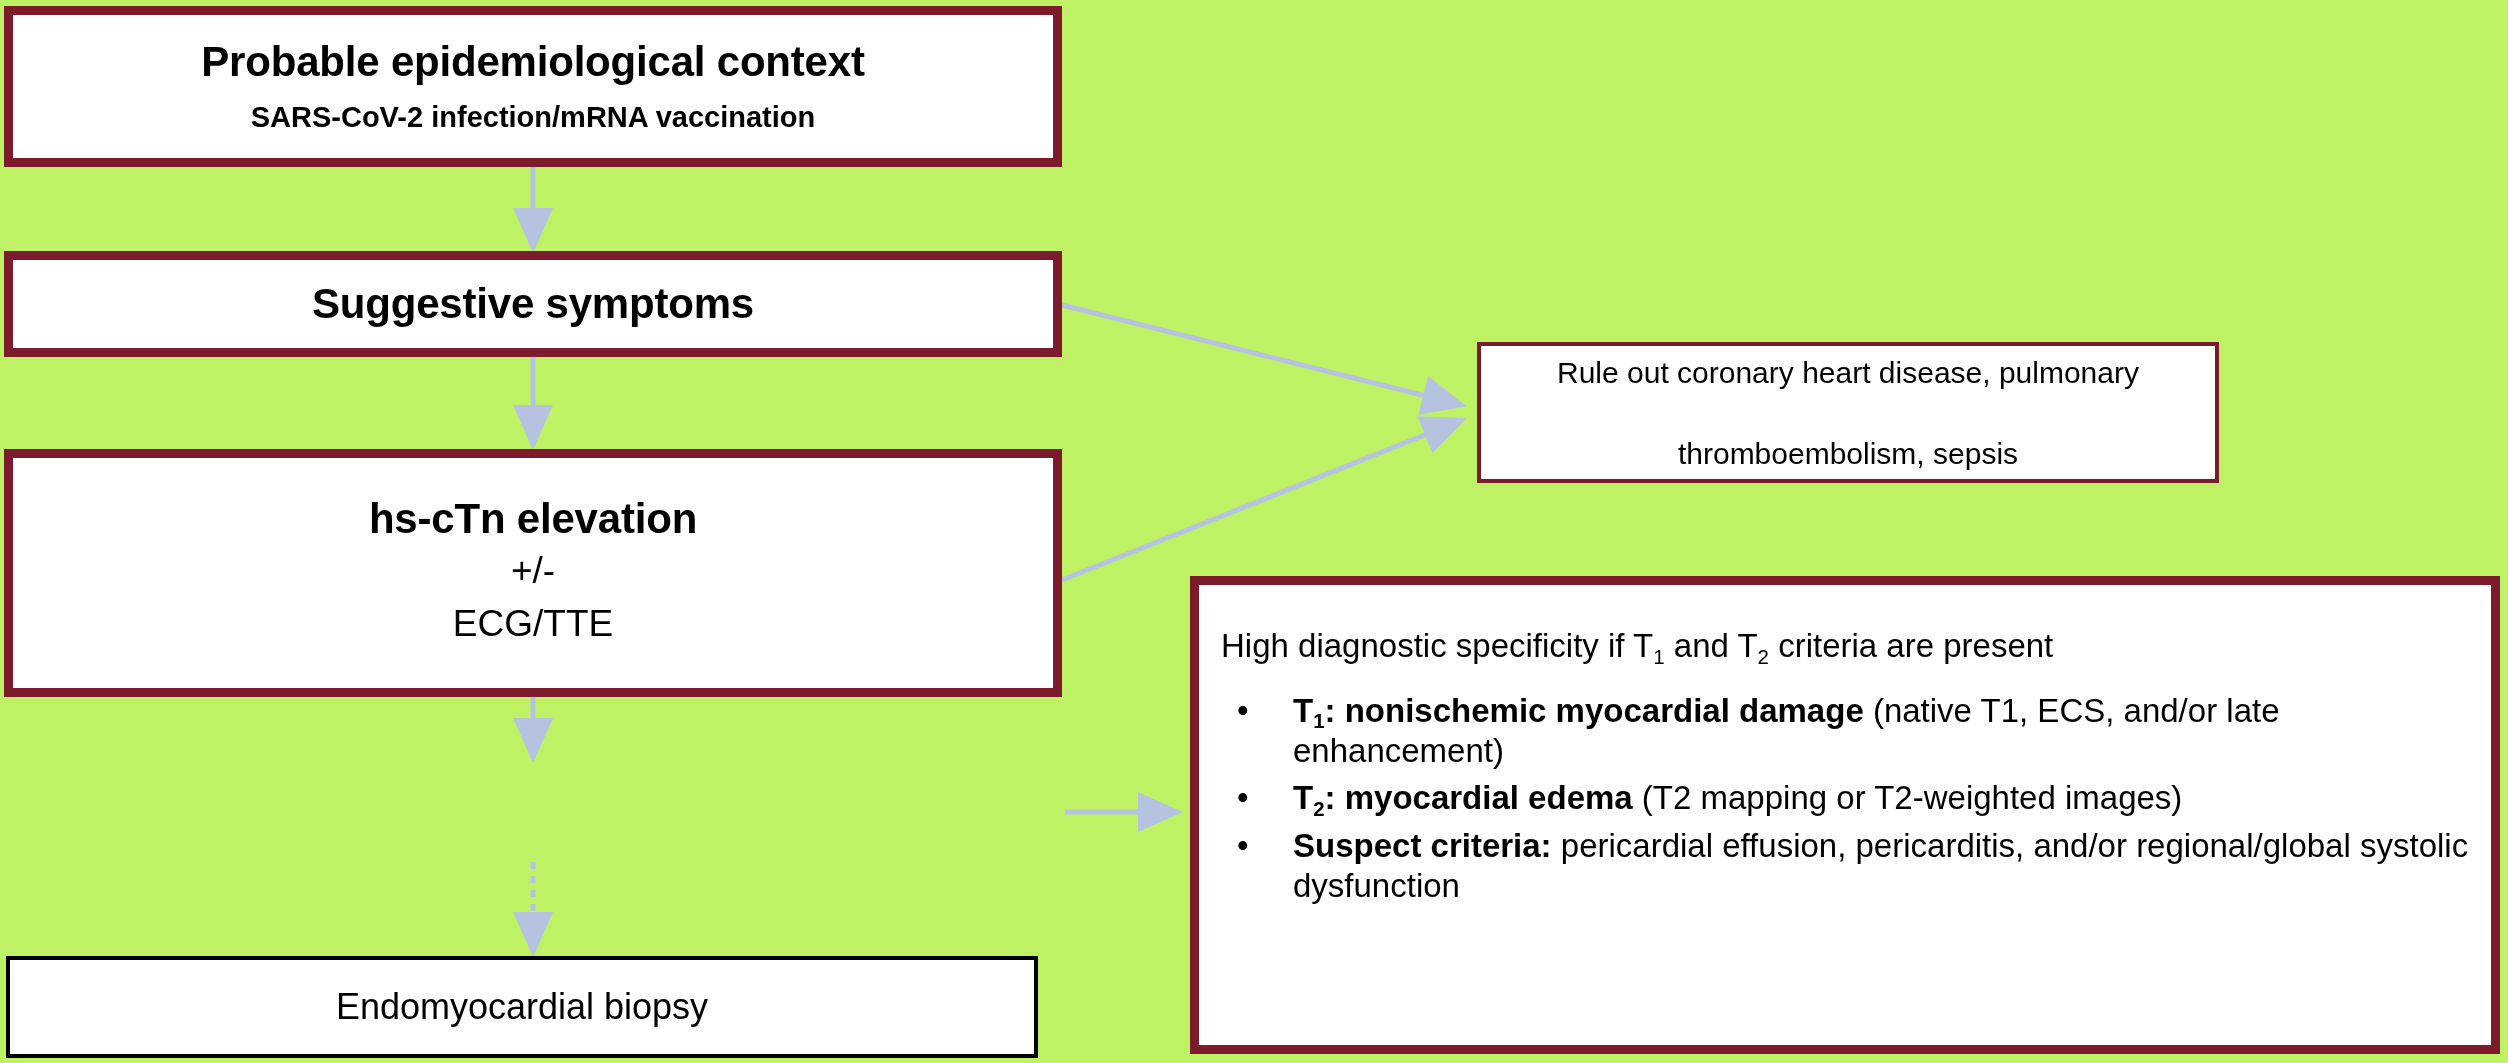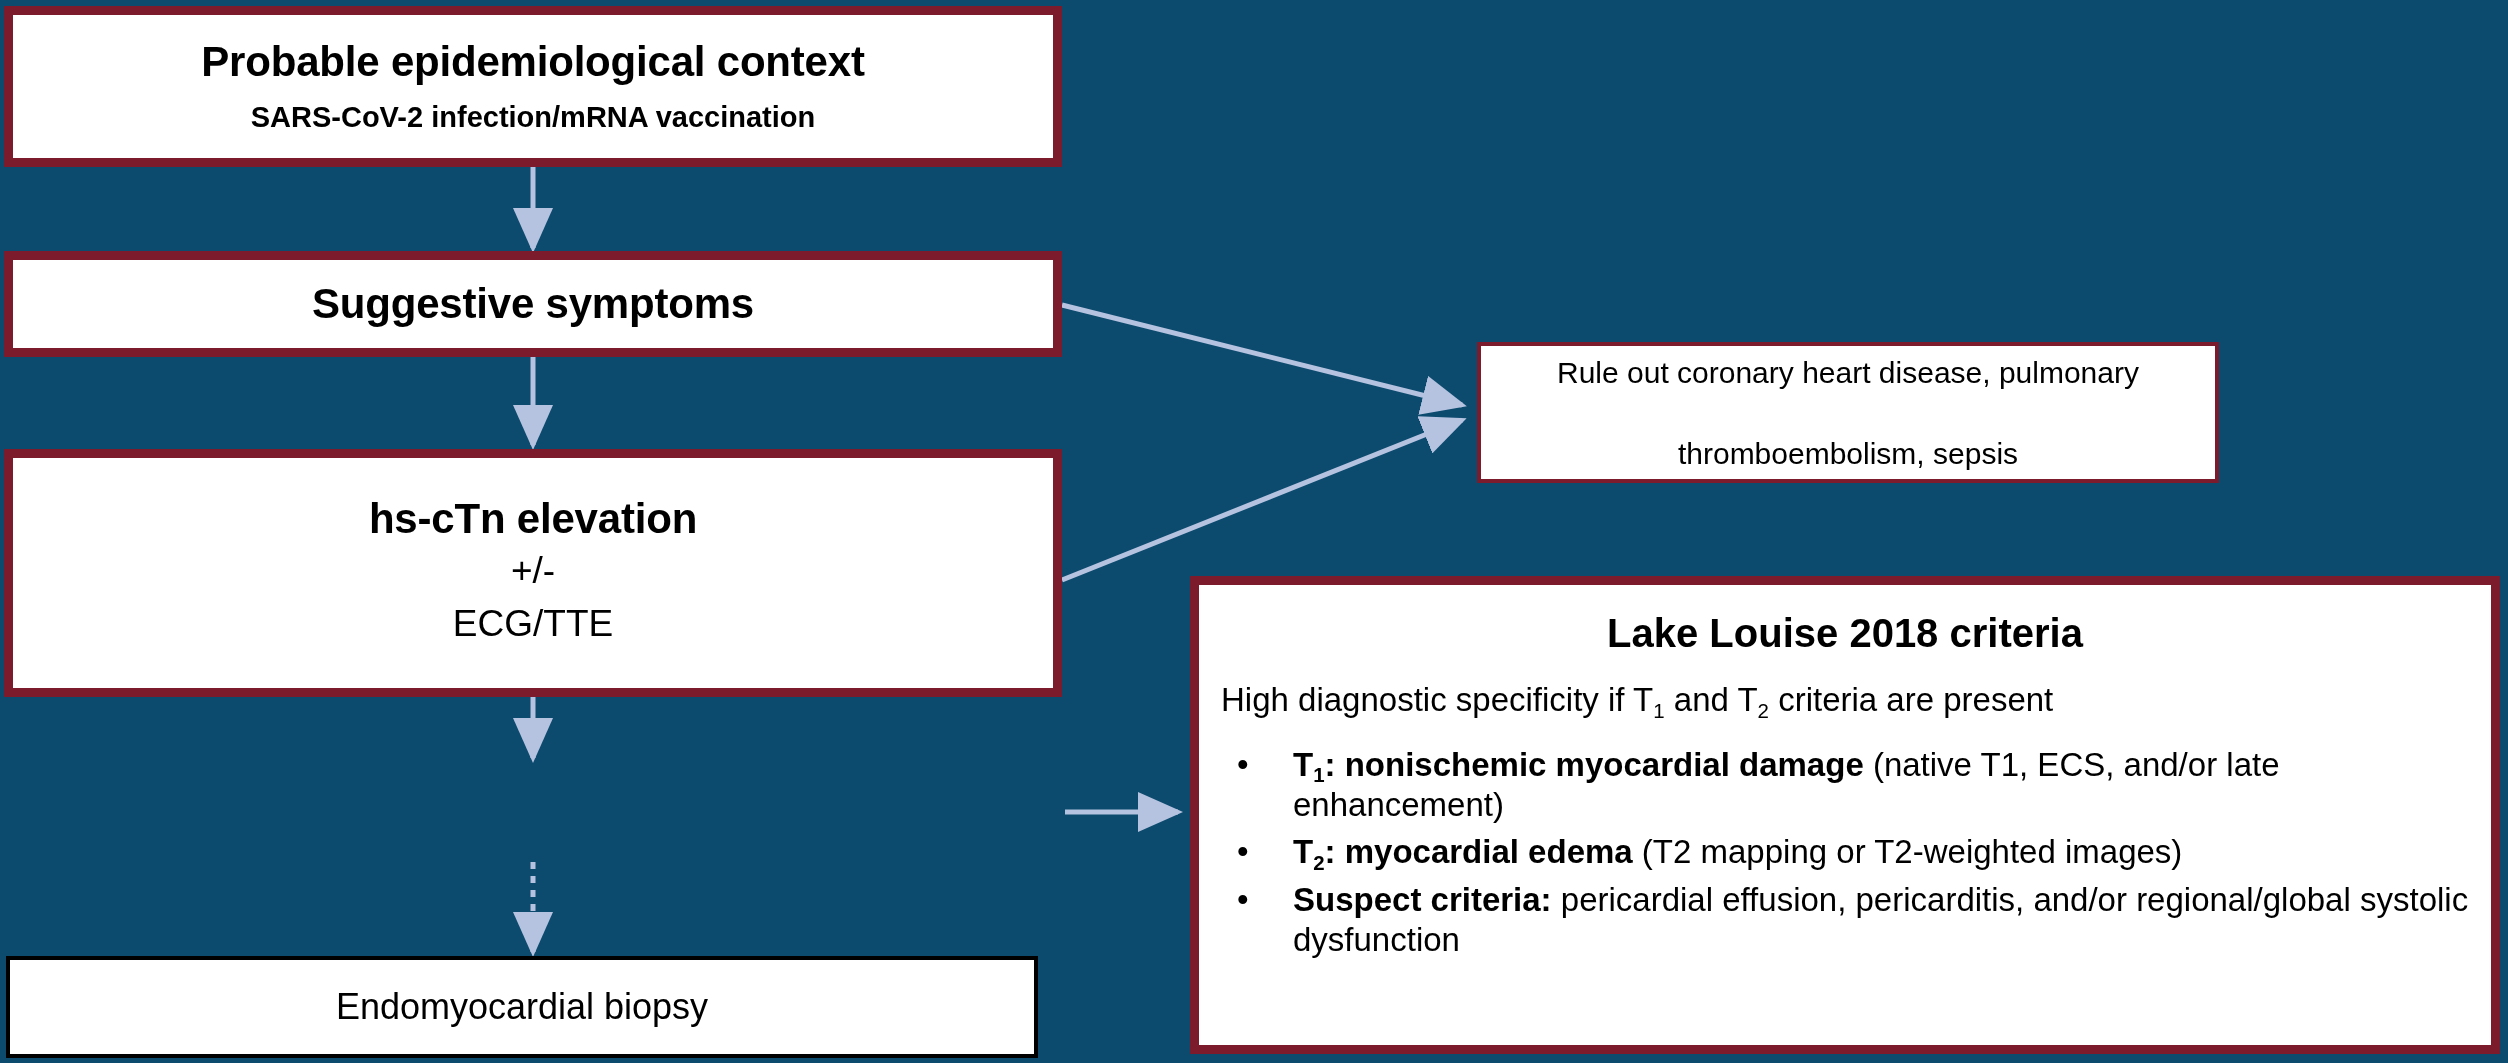--- a/index.html
+++ b/index.html
@@ -9,21 +9,21 @@
     background: #ffffff;
   }
   body {
     font-family: "Liberation Sans", sans-serif;
     color: #000000;
   }
   #canvas {
     position: relative;
     width: 2508px;
     height: 1063px;
-    background: #0c4a6e;
+    background: #bef264;
     overflow: hidden;
   }
 
   
   .node {
     position: absolute;
     box-sizing: border-box;
     background: #ffffff;
     display: flex;
     flex-direction: column;
@@ -167,21 +167,20 @@
     <div class="plain-34">Endomyocardial biopsy</div>
   </div>
 
   <div class="node thin-maroon" id="node-ruleout" style="left:1477px; top:342px; width:742px; height:141px;">
     <div class="plain-28">Rule out coronary heart disease, pulmonary</div>
     <div class="plain-28">thromboembolism, sepsis</div>
   </div>
 
   <div class="node maroon" id="lake-louise" style="left:1190px; top:576px; width:1310px; height:478px;">
 
-    <div class="ll-title">Lake Louise 2018 criteria</div>
 
     <div class="ll-sub"><span>High diagnostic specificity if T</span><sub>1</sub><span> and T</span><sub>2</sub><span> criteria are present</span></div>
 
     <ul>
       <li>
         <span class="bullet">•</span><b><span>T</span><sub>1</sub><span>: nonischemic myocardial damage</span></b><span> (native T1, ECS, and/or late enhancement)</span>
       </li>
       <li>
         <span class="bullet">•</span><b><span>T</span><sub>2</sub><span>: myocardial edema</span></b><span> (T2 mapping or T2-weighted images)</span>
       </li>

